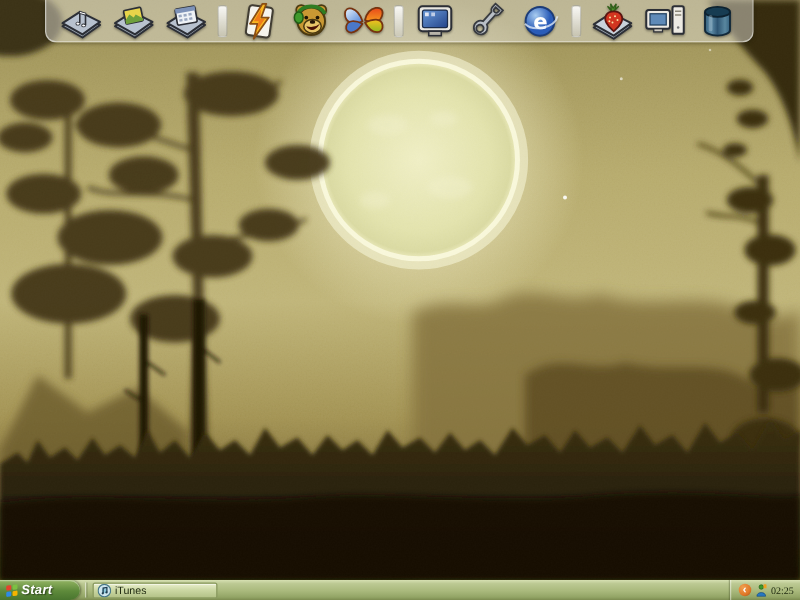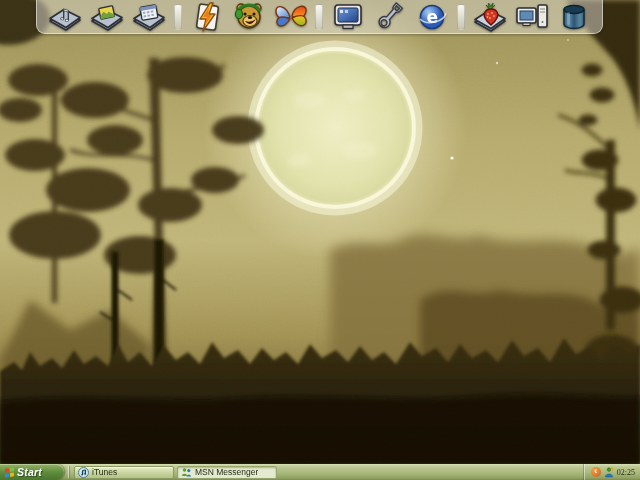--- a/index.html
+++ b/index.html
@@ -368,31 +368,20 @@
           <svg width="11" height="11" viewBox="0 0 11 11">
             <circle cx="5.5" cy="5.5" r="5" fill="#cfe6ef" stroke="#4a7a8a" stroke-width="1"></circle>
             <circle cx="5.5" cy="5.5" r="2" fill="#8ec8dc"></circle>
             <path d="M4.5 7.5 V3.5 L7.5 3 V6.8" stroke="#1c3c50" stroke-width="1" fill="none"></path>
             <circle cx="4.2" cy="7.6" r=".9" fill="#1c3c50"></circle>
               <circle cx="7.2" cy="6.9" r=".9" fill="#1c3c50"></circle>
           </svg>
         </span>
         <span class="lbl">iTunes</span>
       </div>
-      <div class="task-btn active">
-        <span class="tb-icon">
-          <svg width="11" height="11" viewBox="0 0 11 11">
-            <circle cx="3.5" cy="3" r="1.7" fill="#58a020"></circle>
-            <path d="M1 9 C1 6 6 6 6 9 Z" fill="#58a020"></path>
-            <circle cx="7.8" cy="3.6" r="1.6" fill="#2878c0"></circle>
-            <path d="M5.6 9.6 C5.6 7 10 7 10 9.6 Z" fill="#2878c0"></path>
-          </svg>
-        </span>
-        <span class="lbl">MSN Messenger</span>
-      </div>
     </div>
 
     <div class="tray">
       <div class="tray-chevron">‹</div>
       <span class="tb-icon">
         <svg width="10" height="11" viewBox="0 0 10 11">
           <circle cx="5" cy="2.6" r="1.8" fill="#3f9a2c" stroke="#1f5a14" stroke-width=".5"></circle>
           <path d="M1.5 10 C1.5 6 8.5 6 8.5 10 Z" fill="#2878c0" stroke="#14487a" stroke-width=".5"></path>
           <rect x="6.8" y="0.4" width="2.4" height="3.2" rx=".5" fill="#f0a020"></rect>
         </svg>

